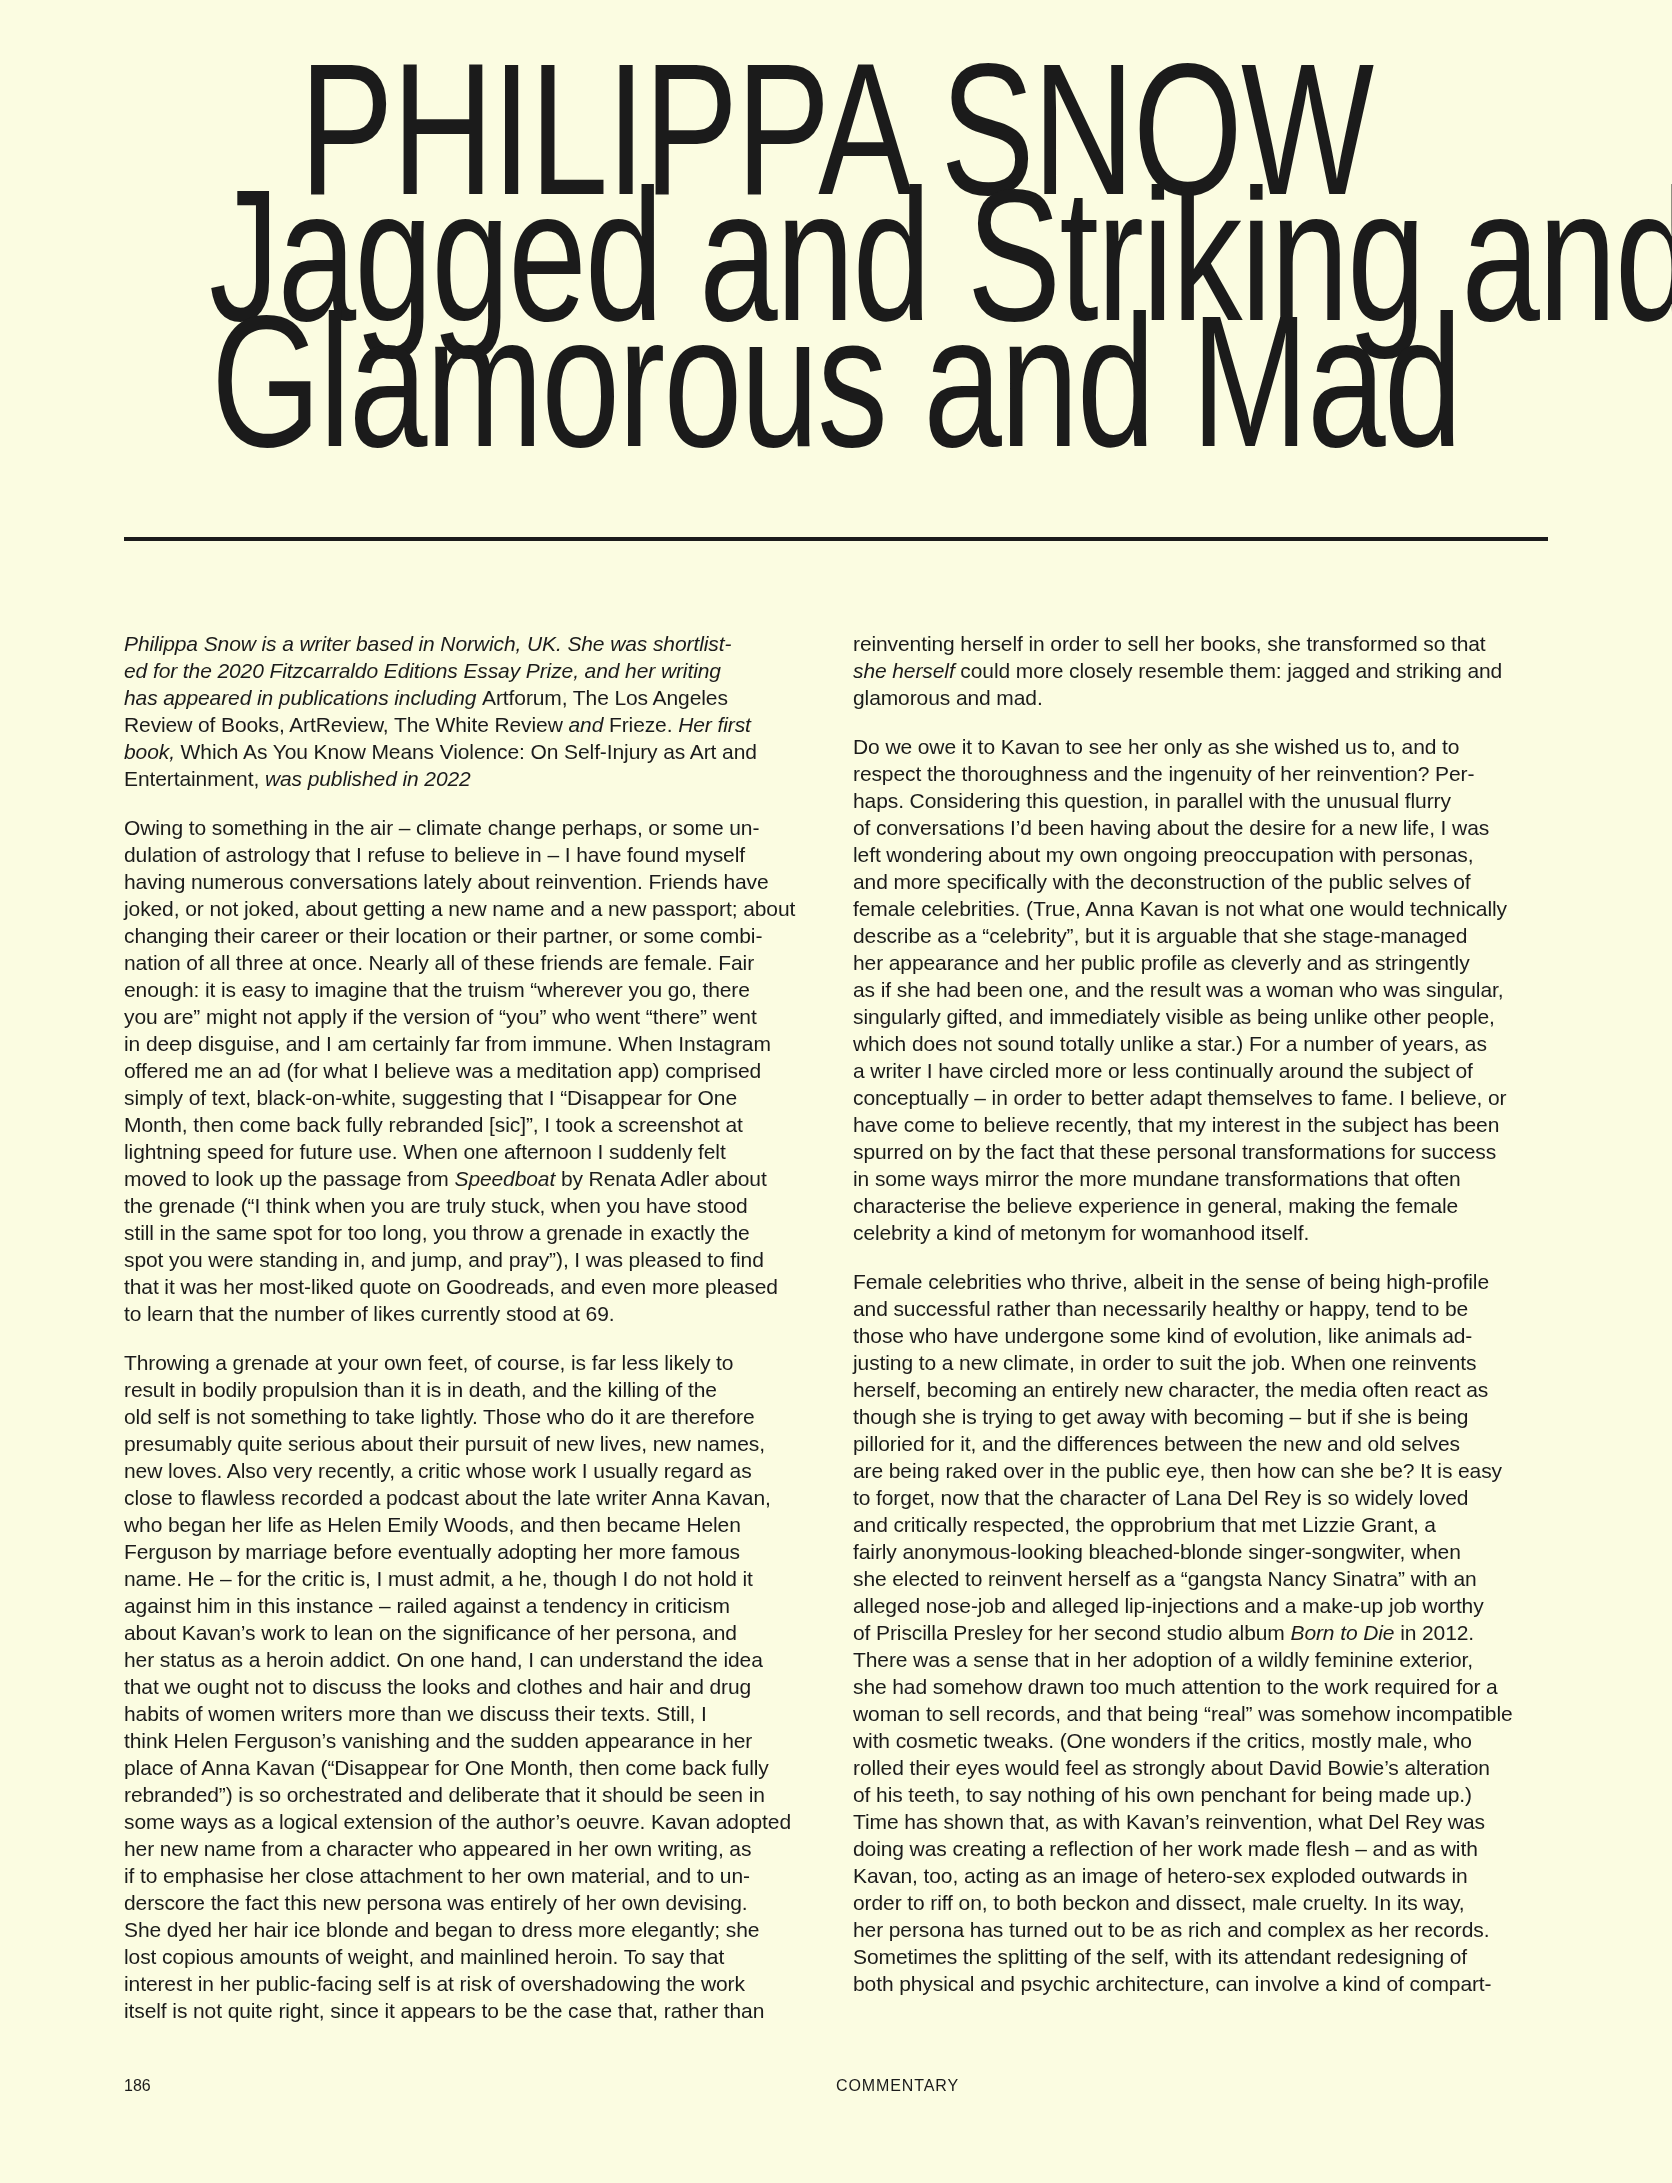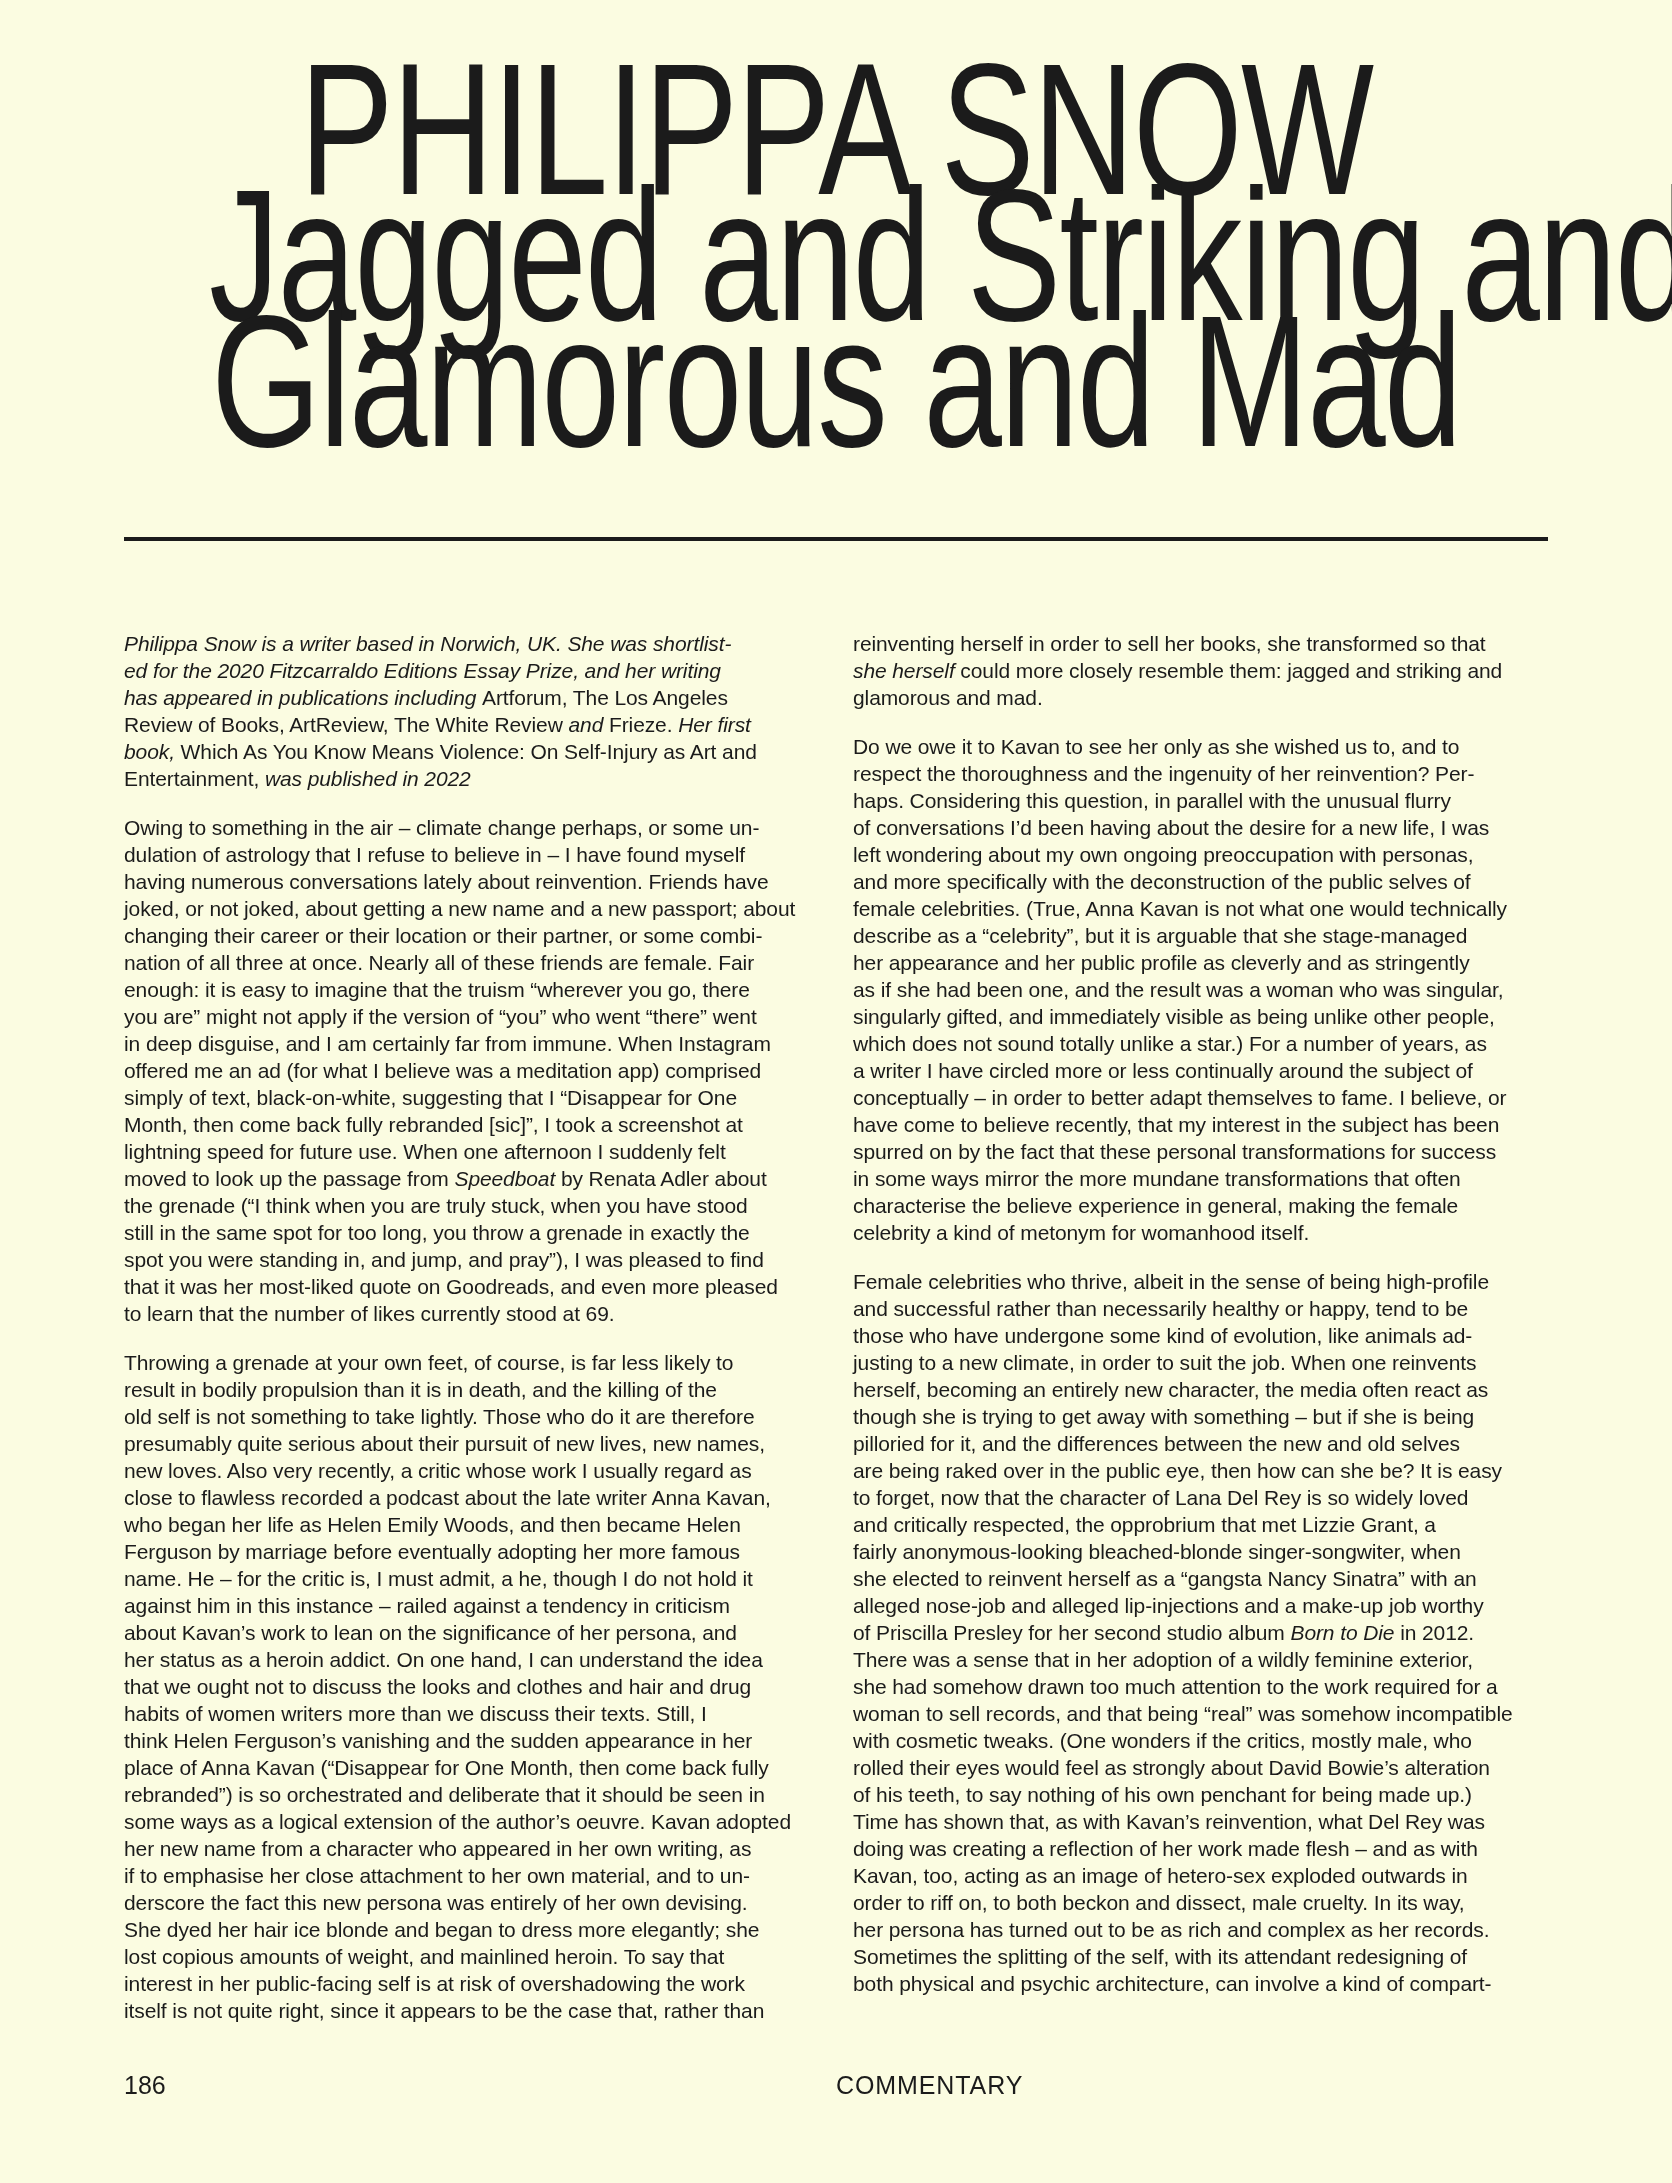--- a/index.html
+++ b/index.html
@@ -17,21 +17,21 @@
   }
   .rule { margin:93px 124px 0 124px; height:3.6px; background:var(--ink); }
   .columns { display:flex; gap:37px; margin:89px 124px 0 124px; }
   .col { width:692px; }
   .para { margin-top:22px; }
   .para:first-child { margin-top:0; }
   .tline {
     font-size:21px; line-height:27px; white-space:nowrap; letter-spacing:-0.1px;
   }
   .it { font-style:italic; }
-  .footer-item { position:absolute; top:2074px; font-size:25px; line-height:23px; }
+  .footer-item { position:absolute; top:2074px; font-size:16px; line-height:23px; }
   .page-number { left:124px; }
   .section-label { left:836px; letter-spacing:0.9px; }
 </style>
 </head>
 <body>
 
 <div class="page">
 
   <div class="title-block">
     <div class="title-line">PHILIPPA SNOW</div>
@@ -126,21 +126,21 @@
           <div class="tline"><span>in some ways mirror the more mundane transformations that often</span></div>
           <div class="tline"><span>characterise the believe experience in general, making the female</span></div>
           <div class="tline"><span>celebrity a kind of metonym for womanhood itself.</span></div>
         </div>
         <div class="para">
           <div class="tline"><span>Female celebrities who thrive, albeit in the sense of being high-profile</span></div>
           <div class="tline"><span>and successful rather than necessarily healthy or happy, tend to be</span></div>
           <div class="tline"><span>those who have undergone some kind of evolution, like animals ad-</span></div>
           <div class="tline"><span>justing to a new climate, in order to suit the job. When one reinvents</span></div>
           <div class="tline"><span>herself, becoming an entirely new character, the media often react as</span></div>
-          <div class="tline"><span>though she is trying to get away with something – but if she is being</span></div>
+          <div class="tline"><span>though she is trying to get away with becoming – but if she is being</span></div>
           <div class="tline"><span>pilloried for it, and the differences between the new and old selves</span></div>
           <div class="tline"><span>are being raked over in the public eye, then how can she be? It is easy</span></div>
           <div class="tline"><span>to forget, now that the character of Lana Del Rey is so widely loved</span></div>
           <div class="tline"><span>and critically respected, the opprobrium that met Lizzie Grant, a</span></div>
           <div class="tline"><span>fairly anonymous-looking bleached-blonde singer-songwiter, when</span></div>
           <div class="tline"><span>she elected to reinvent herself as a “gangsta Nancy Sinatra” with an</span></div>
           <div class="tline"><span>alleged nose-job and alleged lip-injections and a make-up job worthy</span></div>
           <div class="tline"><span>of Priscilla Presley for her second studio album </span><span class="it">Born to Die</span><span> in 2012.</span></div>
           <div class="tline"><span>There was a sense that in her adoption of a wildly feminine exterior,</span></div>
           <div class="tline"><span>she had somehow drawn too much attention to the work required for a</span></div>

